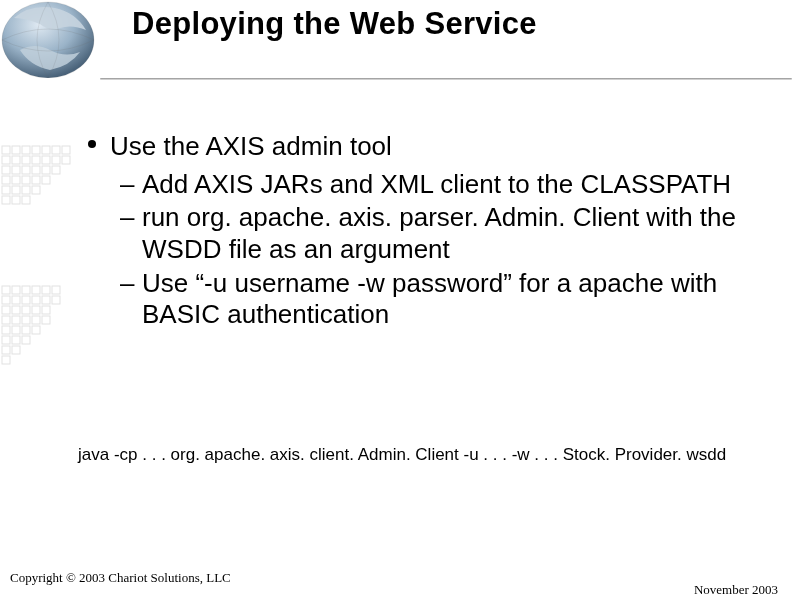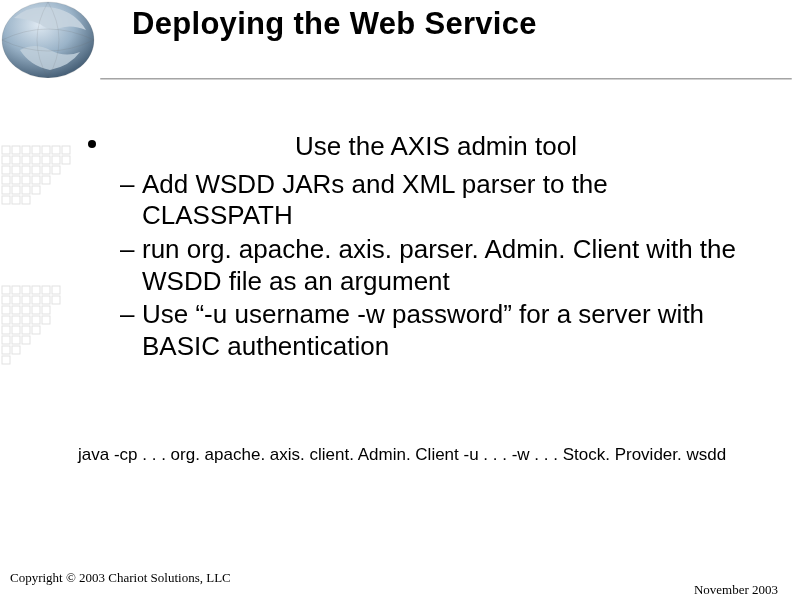--- a/index.html
+++ b/index.html
@@ -51,21 +51,20 @@
     left: 88px; right: 30px;
     top: 130px;
   }
   .bullet-l1 {
     font-size: 26px;
     color: #000;
     margin-bottom: 6px;
     position: relative;
     padding-left: 22px;
     line-height: 1.25;
-    text-align: center;
   }
   .bullet-l1 .dot {
     position: absolute; left: 0; top: 10px;
     width: 8px; height: 8px; border-radius: 50%;
     background: #000;
   }
   .bullet-l2 {
     font-size: 26px;
     color: #000;
     position: relative;
@@ -205,29 +204,29 @@
     </svg>
   </div>
 
   <div class="body">
     <div class="bullet-l1">
       <span class="dot"></span>
       <span>Use the AXIS admin tool</span>
     </div>
     <div class="bullet-l2">
       <span class="dash">–</span>
-      <span>Add WSDD JARs and XML parser to the CLASSPATH</span>
+      <span>Add AXIS JARs and XML client to the CLASSPATH</span>
     </div>
     <div class="bullet-l2">
       <span class="dash">–</span>
       <span>run org. apache. axis. parser. Admin. Client with the WSDD file as an argument</span>
     </div>
     <div class="bullet-l2">
       <span class="dash">–</span>
-      <span>Use “-u username -w password” for a server with BASIC authentication</span>
+      <span>Use “-u username -w password” for a apache with BASIC authentication</span>
     </div>
   </div>
 
   <div class="command">java -cp . . . org. apache. axis. client. Admin. Client -u . . . -w . . . Stock. Provider. wsdd</div>
 
   <div class="footer-left">Copyright © 2003 Chariot Solutions, LLC</div>
   <div class="footer-right">November 2003</div>
 
 </div>
 

